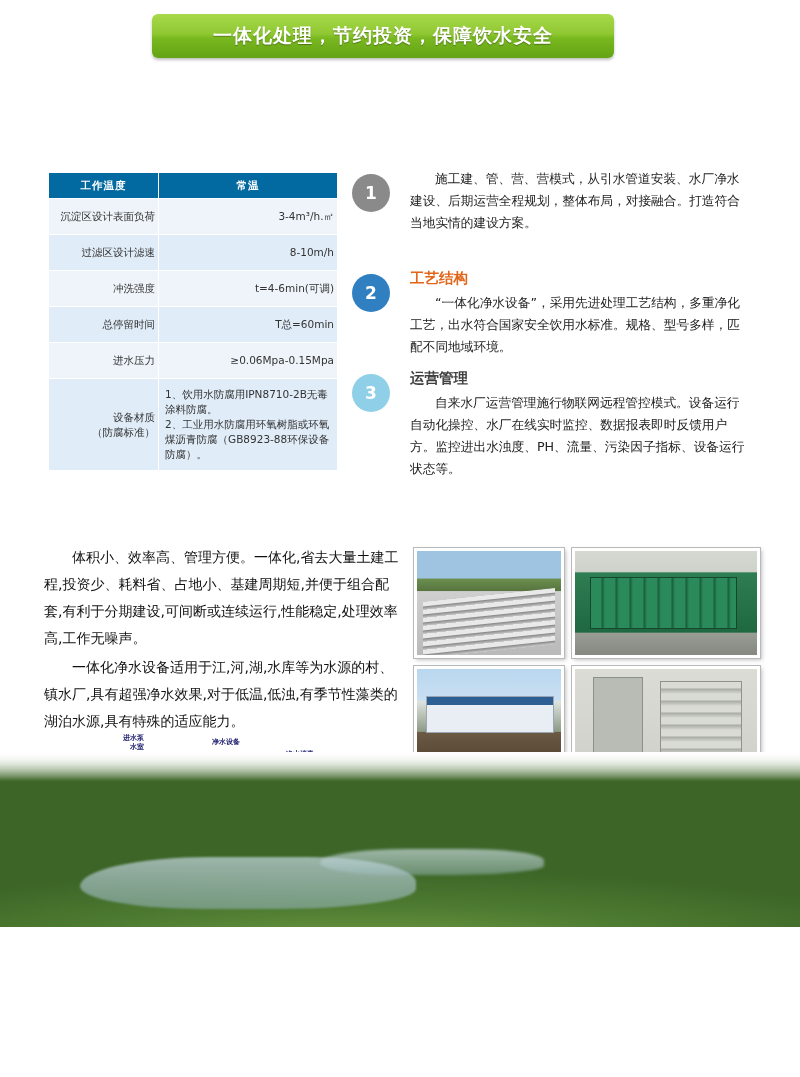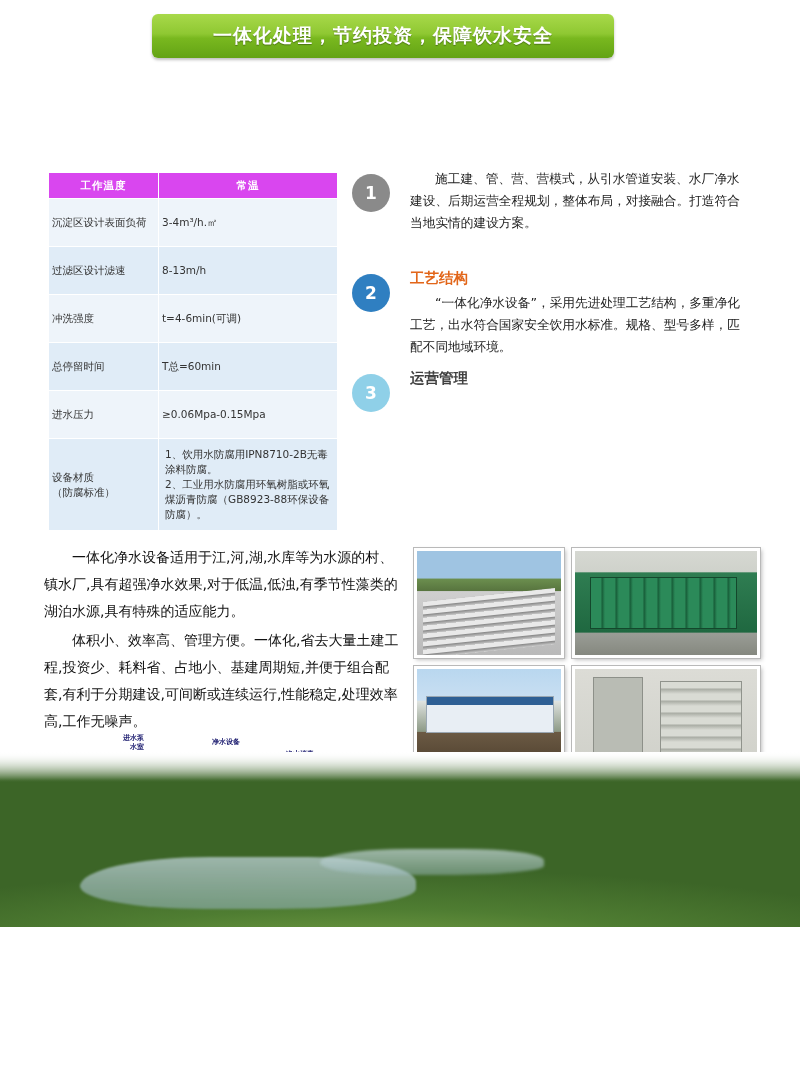--- a/index.html
+++ b/index.html
@@ -68,32 +68,32 @@
   .spec-table {
     position: absolute;
     left: 48px;
     top: 172px;
     width: 290px;
     border-collapse: collapse;
     font-size: 10.5px;
     color: #333;
   }
   .spec-table th {
-    background: #d946ef;
+    background: #0369a1;
     color: #ffffff;
     font-weight: bold;
     height: 26px;
     font-size: 10.5px;
     border: 1px solid #ffffff;
     letter-spacing: 1px;
   }
   .spec-table td {
     border: 1px solid #ffffff;
-    text-align: left;
-    padding: 16px 3px;
+    text-align: right;
+    padding: 10px 3px;
     line-height: 15px;
   }
   .spec-table tr:nth-child(odd) td { background: #eef4fa; }
   .spec-table tr:nth-child(even) td { background: #e0ecf7; }
   .spec-table td.left-col { width: 110px; }
   .spec-table td.mat-desc {
     text-align: left;
     padding: 8px 6px;
     line-height: 15px;
   }
@@ -281,21 +281,21 @@
         <th>常温</th>
       </tr>
     </thead>
     <tbody>
       <tr>
         <td class="left-col">沉淀区设计表面负荷</td>
         <td>3-4m³/h.㎡</td>
       </tr>
       <tr>
         <td class="left-col">过滤区设计滤速</td>
-        <td>8-13m/h</td>
+        <td>8-10m/h</td>
       </tr>
       <tr>
         <td class="left-col">冲洗强度</td>
         <td>t=4-6min(可调)</td>
       </tr>
       <tr>
         <td class="left-col">总停留时间</td>
         <td>T总=60min</td>
       </tr>
       <tr>
@@ -317,26 +317,27 @@
       <div class="step-body">施工建、管、营、营模式，从引水管道安装、水厂净水建设、后期运营全程规划，整体布局，对接融合。打造符合当地实情的建设方案。</div>
     </div>
     <div class="step">
       <div class="step-badge" style="background:#2f7fc1;">2</div>
       <div class="step-title" style="color:#e2661a;">工艺结构</div>
       <div class="step-body">“一体化净水设备”，采用先进处理工艺结构，多重净化工艺，出水符合国家安全饮用水标准。规格、型号多样，匹配不同地域环境。</div>
     </div>
     <div class="step">
       <div class="step-badge" style="background:#8fd0e8;">3</div>
       <div class="step-title" style="color:#404040;">运营管理</div>
+      <div class="step-body">自来水厂运营管理施行物联网远程管控模式。设备运行自动化操控、水厂在线实时监控、数据报表即时反馈用户方。监控进出水浊度、PH、流量、污染因子指标、设备运行状态等。</div>
     </div>
   </div>
 
   <div class="lower-text">
+    <p>体积小、效率高、管理方便。一体化,省去大量土建工程,投资少、耗料省、占地小、基建周期短,并便于组合配套,有利于分期建设,可间断或连续运行,性能稳定,处理效率高,工作无噪声。</p>
     <p>一体化净水设备适用于江,河,湖,水库等为水源的村、镇水厂,具有超强净水效果,对于低温,低浊,有季节性藻类的湖泊水源,具有特殊的适应能力。</p>
-    <p>体积小、效率高、管理方便。一体化,省去大量土建工程,投资少、耗料省、占地小、基建周期短,并便于组合配套,有利于分期建设,可间断或连续运行,性能稳定,处理效率高,工作无噪声。</p>
   </div>
 
   <div class="flow-diagram">
     <div class="lbl" style="left:6px; top:0; width:42px; white-space:pre-line;">进水泵
 水室</div>
     <div class="lbl" style="left:92px; top:4px; width:52px;">净水设备</div>
     <div class="lbl" style="left:188px; top:16px; width:30px; white-space:pre-line;">净水消毒池</div>
     <div class="lbl" style="left:244px; top:38px; width:16px; white-space:pre-line;">用水点</div>
     <div class="lbl red" style="left:20px; top:104px; width:14px; white-space:pre-line;">制
 氯

